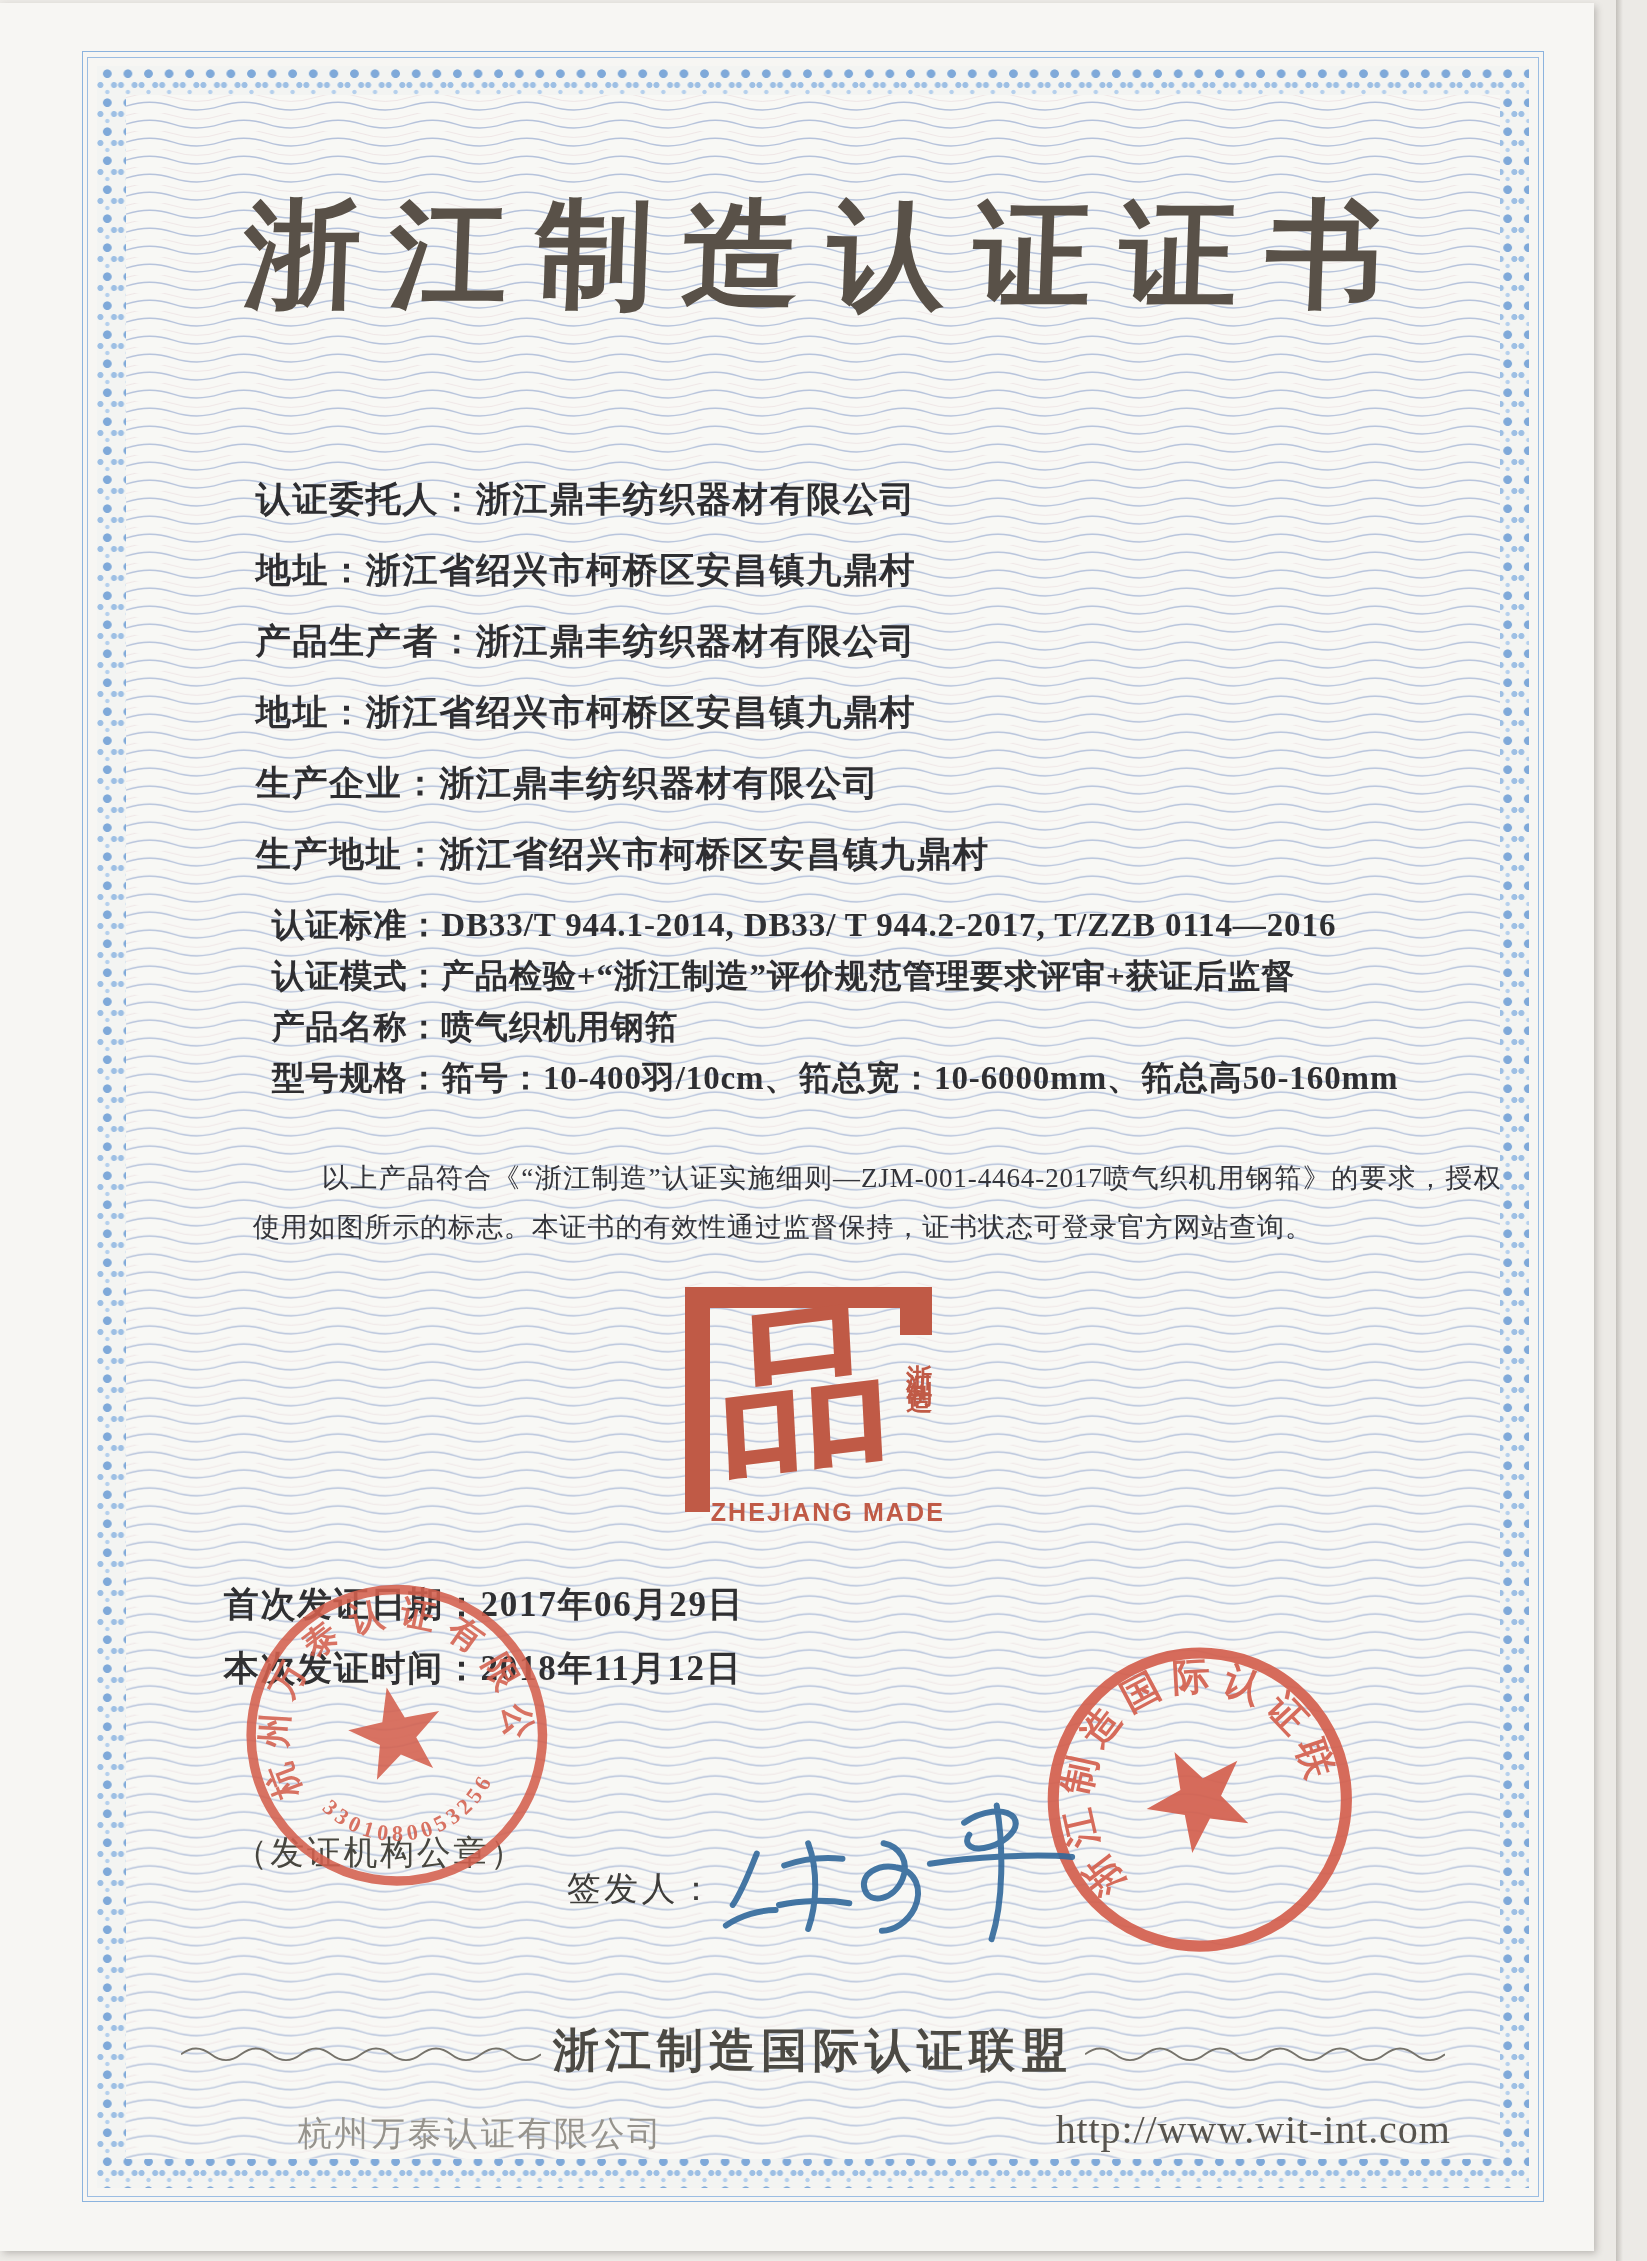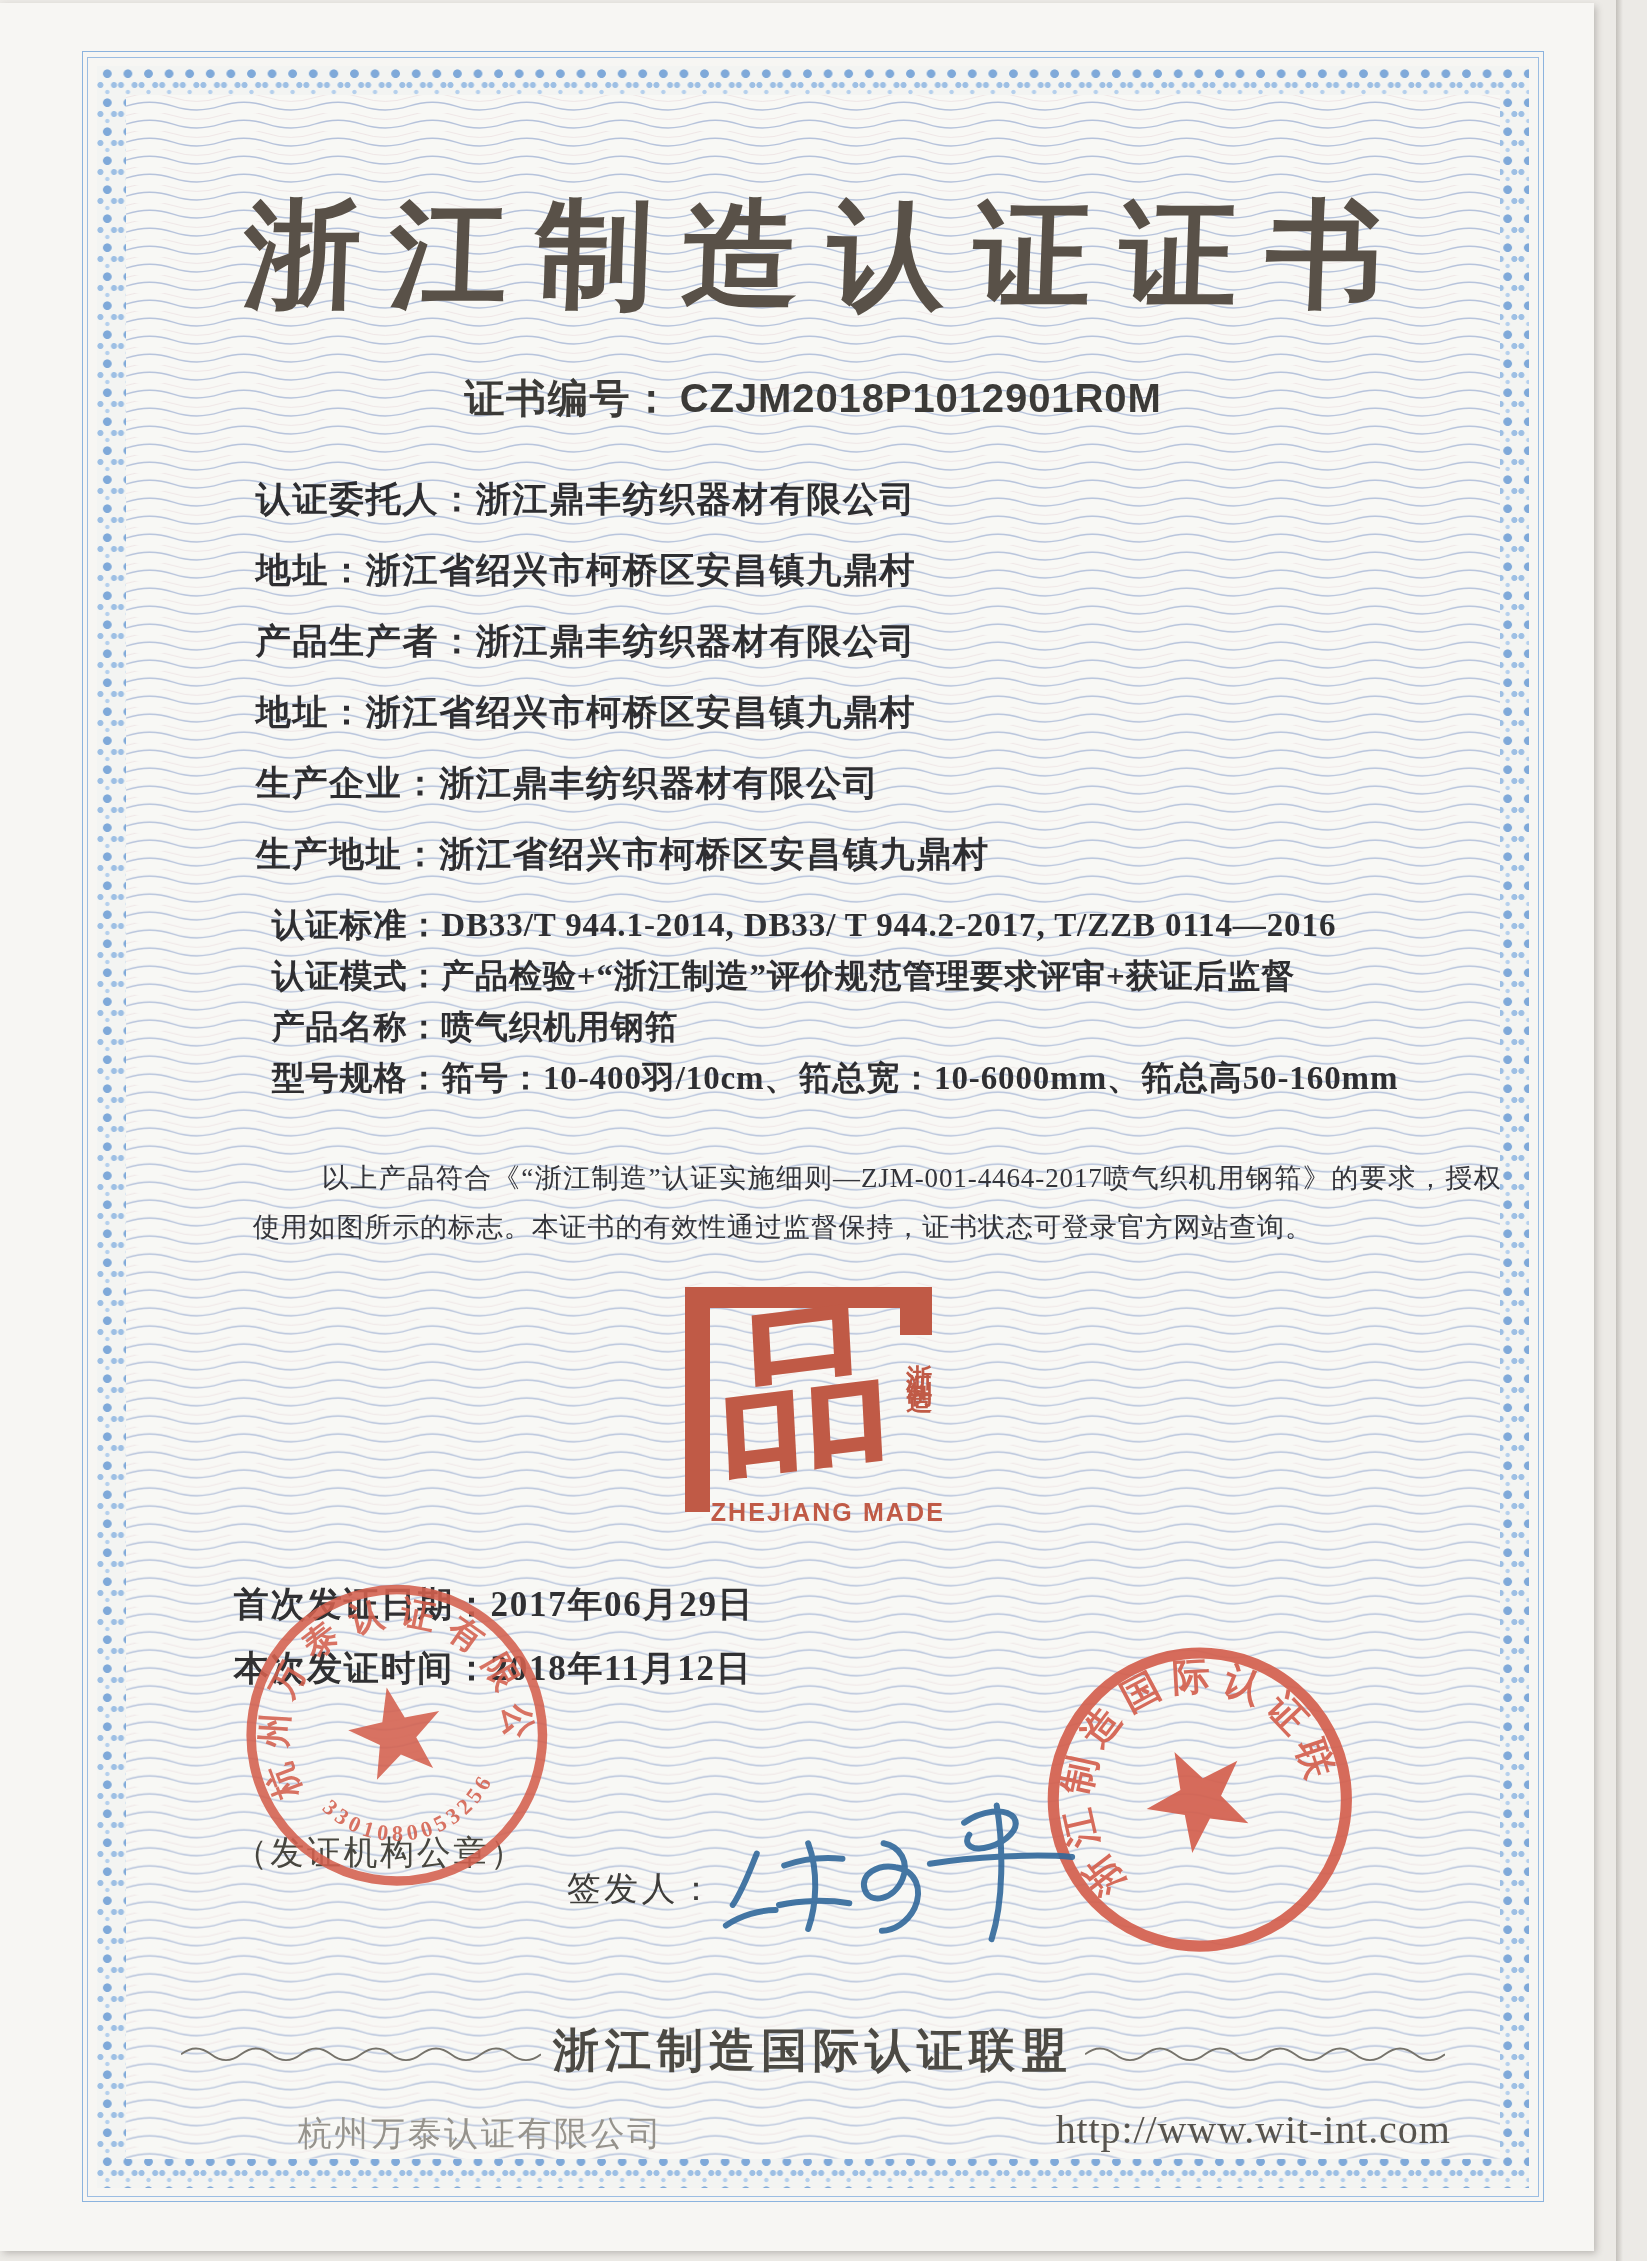--- a/index.html
+++ b/index.html
@@ -61,21 +61,21 @@
   .logo-bar.left { left:0; top:0; width:25px;  height:225px; }
   .logo-bar.stub { right:0; top:0; width:32px; height:48px; }
   .logo-mark { position:absolute; left:34px; top:13.7px; font-size:170px; line-height:1.05;
     color:#c05a46; font-weight:700; transform:rotate(-7deg) skewX(-4deg); }
   .logo-side { position:absolute; right:-5.1px; top:57px; writing-mode:vertical-rl;
     font-size:26px; font-weight:700; letter-spacing:7.7px; color:#c05a46; }
   .logo-caption { position:absolute; left:26px; top:211px;
     font-family:"Liberation Sans","DejaVu Sans",sans-serif;
     font-size:25px; font-weight:700; letter-spacing:2.1px; color:#c05a46; white-space:nowrap; }
 
-  .dates { left:108px; top:1477px; }
+  .dates { left:98px; top:1477px; }
   .date-line { height:64px; display:flex; align-items:center;
     font-size:35px; font-weight:600; color:#303032; letter-spacing:1.7px; }
 
   .seal-note { left:108px; top:1735px; font-size:34px; font-weight:500;
     color:#47463f; letter-spacing:2.6px; }
 
   .signer-label { left:441px; top:1771px; font-size:34px; font-weight:500;
     color:#3e3d3a; letter-spacing:3.4px;text-align:center; }
 
   .stamp-overlay { position:absolute; inset:0; width:100%; height:100%; pointer-events:none; }
@@ -103,23 +103,20 @@
               <pattern id="wavep" width="110" height="21" patternUnits="userSpaceOnUse">
                 <path d="M0 13 Q 27.5 4 55 13 T 110 13" fill="none" stroke="#b5c2db" stroke-width="1.6"></path>
                 <path d="M0 3 Q 27.5 -6 55 3 T 110 3" fill="none" stroke="#e0c9cd" stroke-width="1" opacity="0.45"></path>
               </pattern>
             </defs>
             <rect x="0" y="0" width="1604" height="2408" fill="url(#wavep)"></rect>
           </svg>
 
           <div class="abs title">浙江制造认证证书</div>
 
-          <div class="abs certno">
-            <span class="lab">证书编号：</span><span class="val">CZJM2018P1012901R0M</span>
-          </div>
 
           <div class="abs fields">
             <div class="field-line">
                 <span>认证委托人：</span>
                 <span>浙江鼎丰纺织器材有限公司</span>
               </div>
             <div class="field-line">
                 <span>地址：</span>
                 <span>浙江省绍兴市柯桥区安昌镇九鼎村</span>
               </div>

